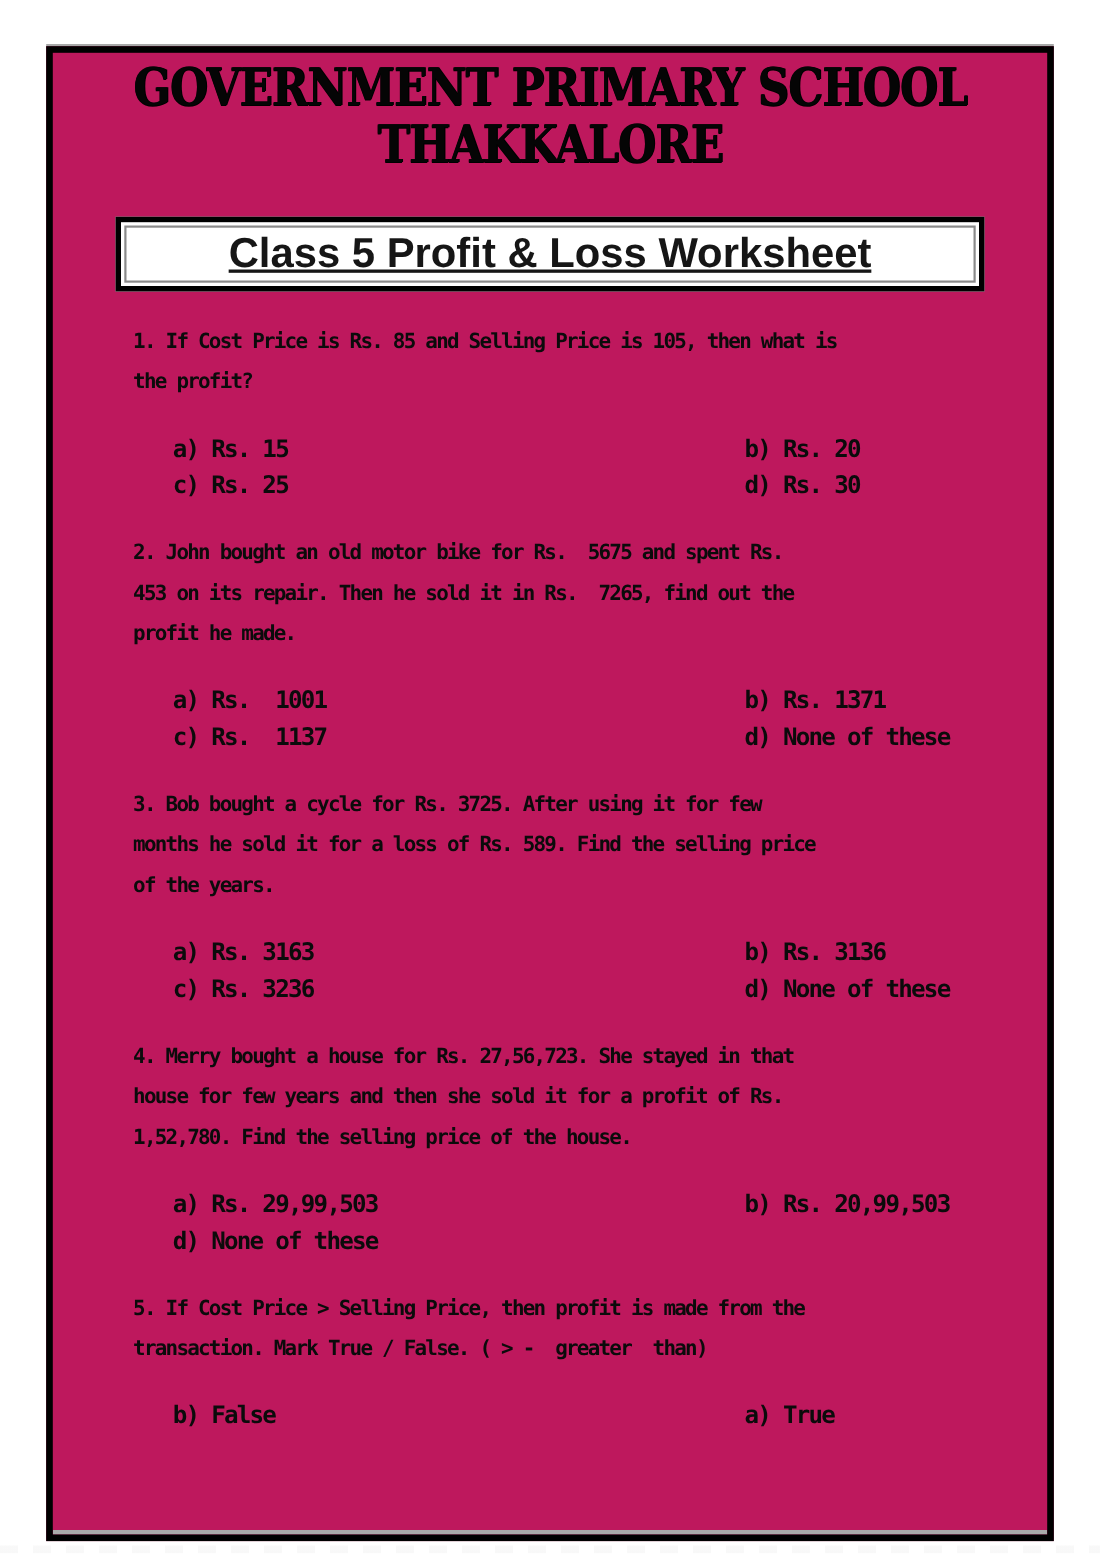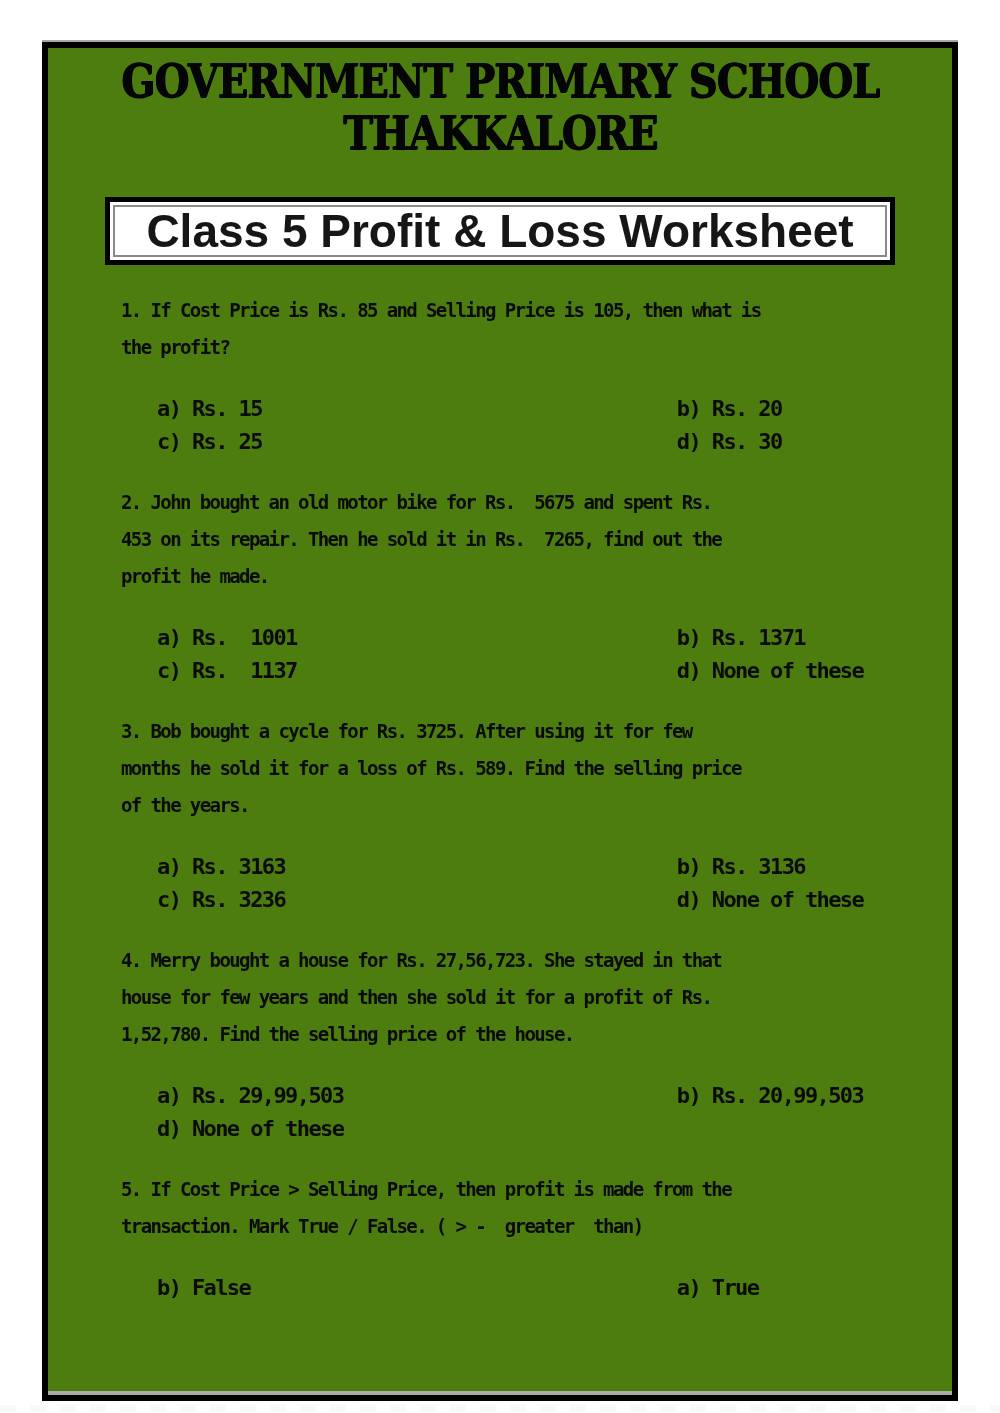--- a/index.html
+++ b/index.html
@@ -10,21 +10,21 @@
     height: 1413px;
     overflow: hidden;
     font-family: "DejaVu Sans Mono", "Liberation Mono", monospace;
   }
   .page-frame {
     box-sizing: border-box;
     margin: 42px auto 0 42px;
     width: 916px;
     height: 1359px;
     border: 6px solid #000000;
-    background: #4d7c0f;
+    background: #be185d;
     box-shadow: 0 -2px 0 #a8a8a8, inset 0 -4px 0 #aaaaaa;
     padding: 6px 73px 16px 73px;
   }
   .school-header {
     text-align: center;
     color: #050505;
     font-family: "DejaVu Serif", "Liberation Serif", serif;
     font-weight: bold;
   }
   .school-line {
@@ -43,24 +43,25 @@
     background: #ffffff;
   }
   .title-box-inner {
     border: 2px solid #8a8a8a;
     padding: 4px 2px;
     text-align: center;
   }
   .worksheet-title {
     font-family: "Liberation Sans", sans-serif;
     font-weight: bold;
-    font-size: 46px;
+    font-size: 38px;
     line-height: 40px;
     color: #161616;
     letter-spacing: 0px;
+    text-decoration: underline;
   }
   .questions {
     margin-top: 27px;
     color: #0b0b0b;
   }
   .question {
     margin: 0 0 26px 0;
   }
   .qline {
     font-weight: bold;

